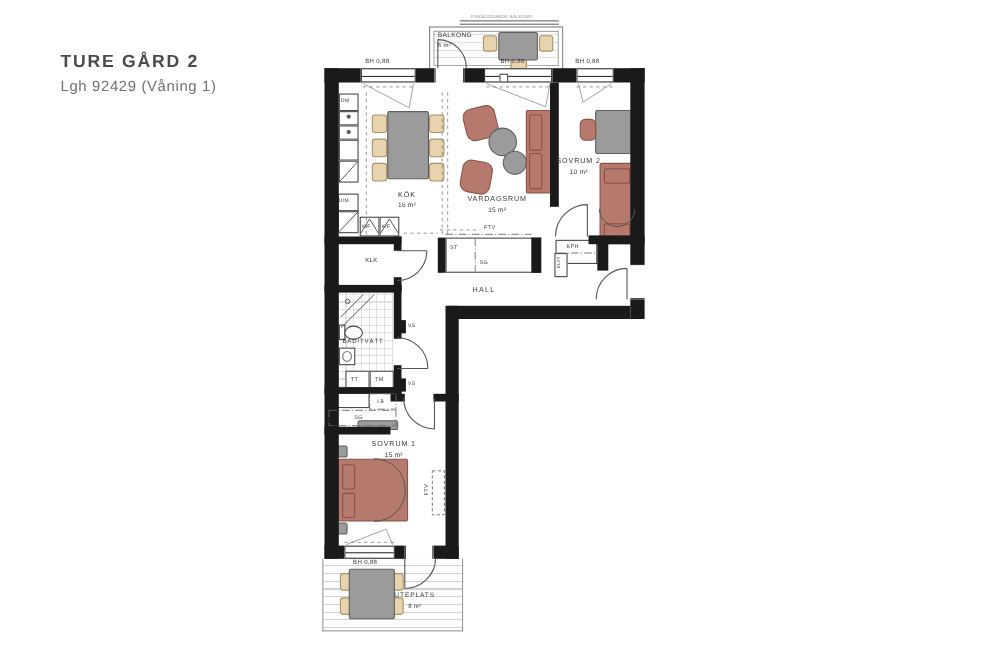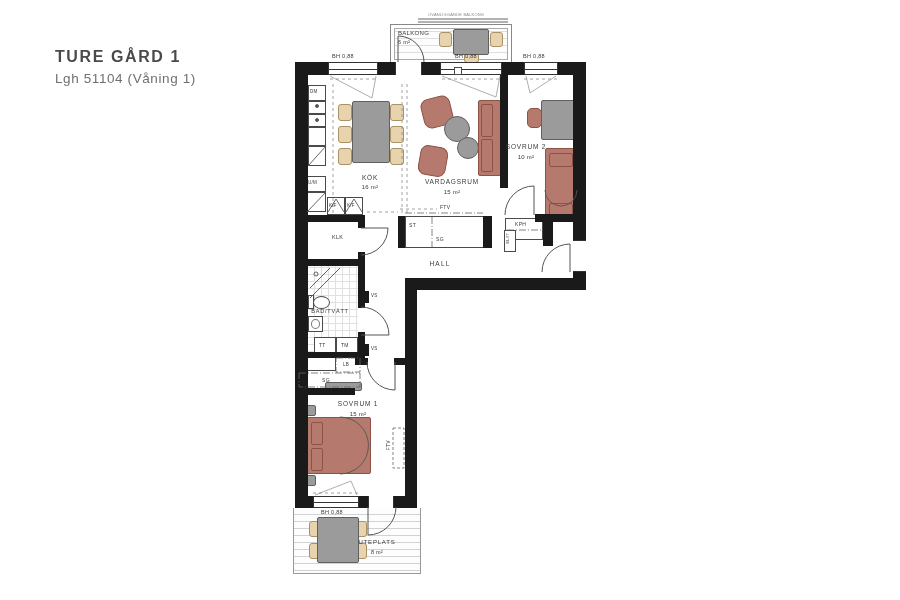--- a/index.html
+++ b/index.html
@@ -43,22 +43,22 @@
   .overlay{position:absolute;left:0;top:0;z-index:50;pointer-events:none;}
   .title{font-size:16px;letter-spacing:1.6px;color:#4a4a4a;font-weight:bold;}
   .subtitle{font-size:13.5px;letter-spacing:.6px;color:#707070;margin-top:5px;}
 </style>
 </head>
 <body>
 
 <div class="plan">
 
   <div class="abs" style="left:55px;top:48px;">
-    <div class="title">TURE GÅRD 1</div>
-    <div class="subtitle">Lgh 51104 (Våning 1)</div>
+    <div class="title">TURE GÅRD 2</div>
+    <div class="subtitle">Lgh 92429 (Våning 1)</div>
   </div>
 
   <div class="rail" style="left:390px;top:24px;width:122px;height:40px;"></div>
   <div class="deck" style="left:293px;top:508px;width:128px;height:66px;"></div>
   <div class="tiles" style="left:307px;top:266px;width:51px;height:86px;"></div>
 
   <div class="gray" style="left:453px;top:29px;width:36px;height:26px;"></div>
   <div class="tan" style="left:439px;top:32px;width:13px;height:15px;"></div>
   <div class="tan" style="left:490px;top:32px;width:13px;height:15px;"></div>
   <div class="tan" style="left:464px;top:51px;width:15px;height:12px;"></div>

